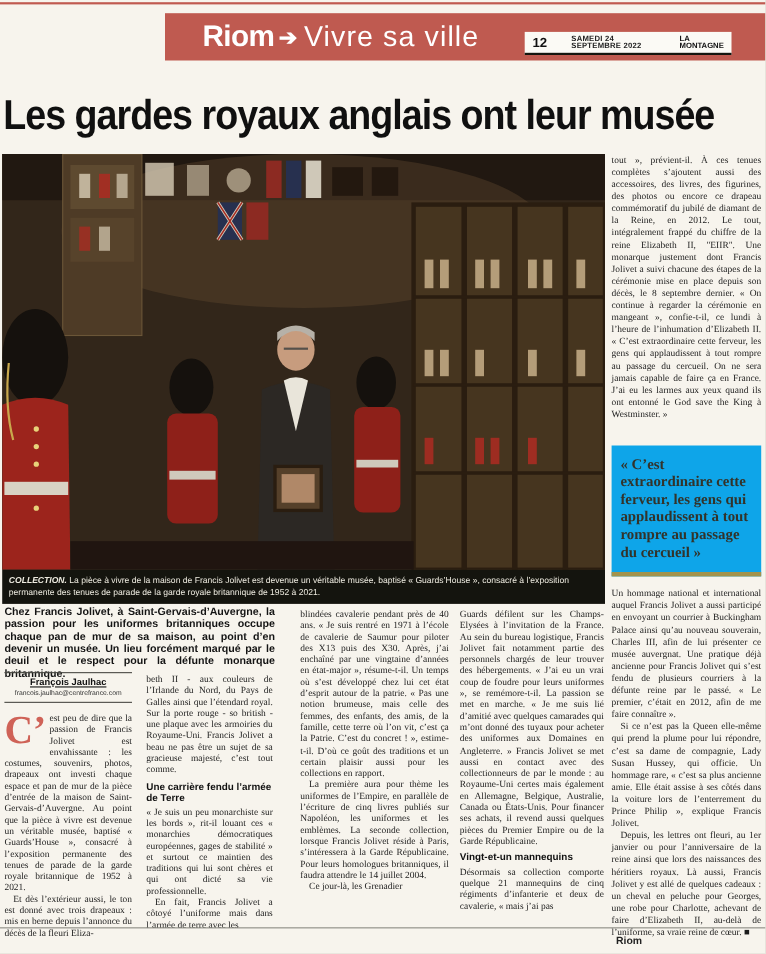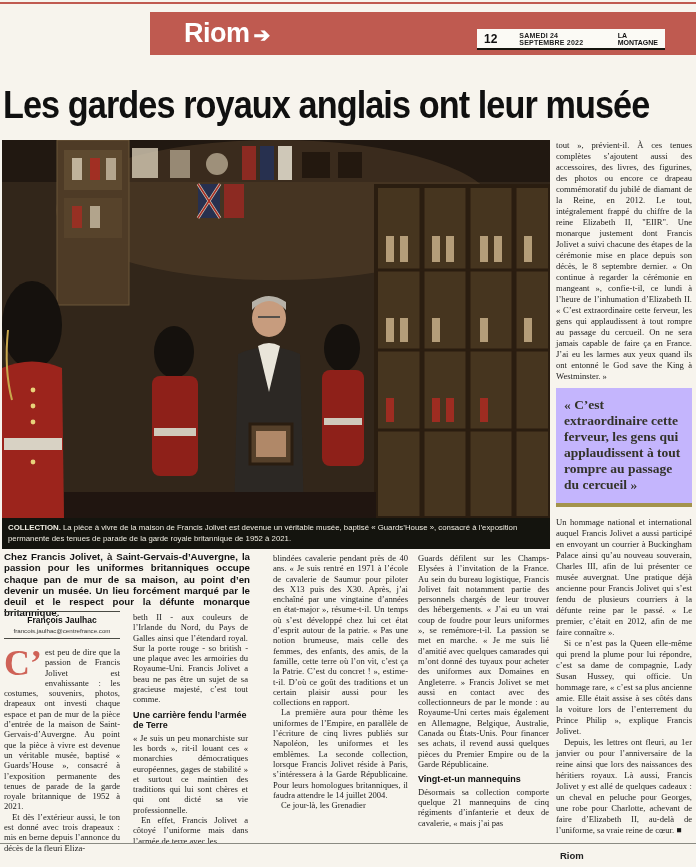--- a/index.html
+++ b/index.html
@@ -26,64 +26,65 @@
   .kicker .ksq{color:#b3372f;font-size:10px;margin-right:5px;}
   .headline{position:absolute;left:3px;top:84px;white-space:nowrap;
             font:800 38px "Liberation Sans",sans-serif;letter-spacing:-1px;color:#101010;
             transform:scaleX(.9);transform-origin:0 0;}
 
   
   .photo{position:absolute;left:2px;top:140px;width:548px;height:378px;background:#32261a;}
   .caption{position:absolute;left:2px;top:518px;width:548px;height:31px;background:#14140e;
            color:#efece1;font:400 7.8px/11px "Liberation Sans",sans-serif;
            padding:4px 6px;box-sizing:border-box;}
-  .caption b{font-weight:800;}
+  .caption b{font-weight:800;font-style:italic;}
 
   
   .lead{position:absolute;left:4px;top:551px;width:246px;
         font:700 9.7px/11.3px "Liberation Sans",sans-serif;color:#141414;text-align:justify;}
   .byline{position:absolute;left:4px;top:611px;width:116px;border-top:1px solid #4a4a44;
           border-bottom:1px solid #4a4a44;padding:3px 0 4px;text-align:center;}
-  .byline .author{font:700 8.5px "Liberation Sans",sans-serif;color:#111;}
+  .byline .author{font:700 8.5px "Liberation Sans",sans-serif;color:#111;text-decoration:underline;}
   .byline .email{font:400 6.2px "Liberation Sans",sans-serif;color:#333;margin-top:2px;}
 
   
   .col{position:absolute;font:400 8.6px/10.3px "Liberation Serif",serif;
        color:#1c1c1c;text-align:justify;}
   .col p{margin:0;}
   .col p.ind{text-indent:8px;}
   .subhead{font:700 9px/10.5px "Liberation Sans",sans-serif;color:#111;
            text-align:left;margin:5px 0 2px;}
   .dropcap{float:left;font:700 36px/29px "Liberation Serif",serif;color:#cf6257;
            margin:2px 3px 0 0;}
   #col1{left:4px;  top:647px;width:116px;height:195px;}
   #col2{left:133px;top:612px;width:115px;height:230px;}
   #col3{left:273px;top:553px;width:135px;height:290px;}
   #col4{left:418px;top:553px;width:131px;height:290px;}
   #col5{left:556px;top:140px;width:136px;height:705px;line-height:11px;}
 
-  .pullquote{background:#c4b5fd;border-bottom:4px solid #a3934c;padding:9px 8px 10px;
-             margin:6px 0 10px;font:700 13.5px/16px "Liberation Serif",serif;
+  .pullquote{background:#0ea5e9;border-bottom:4px solid #a3934c;padding:9px 8px 10px;
+             margin:23px 0 10px;font:700 13.5px/16px "Liberation Serif",serif;
              color:#33332a;text-align:left;}
 
   
   .footrule{position:absolute;left:0;top:843px;width:696px;border-top:1px solid #8a8a82;}
   .footer-label{position:absolute;left:560px;top:850px;
                 font:700 9.5px "Liberation Sans",sans-serif;color:#222;}
 </style>
 </head>
 <body>
 
 <div id="page">
 
   <div class="topline"></div>
 
   <div class="band">
     <span class="riom">Riom</span>
     <span class="arrow">➔</span>
+    <span class="subsec">Vivre sa ville</span>
     <div class="datebox">
       <span class="pnum">12</span>
       <span class="pdate">SAMEDI 24 SEPTEMBRE 2022</span>
       <span class="paper">LA MONTAGNE</span>
     </div>
   </div>
 
 
   <div class="headline">Les gardes royaux anglais ont leur musée</div>
 
@@ -188,21 +189,21 @@
 
   <div class="col" id="col1">
     <p><span class="dropcap">C’</span><span>est peu de dire que la passion de Francis Jolivet est envahissante : les costumes, souvenirs, photos, drapeaux ont investi chaque espace et pan de mur de la pièce d’entrée de la maison de Saint-Gervais-d’Auvergne. Au point que la pièce à vivre est devenue un véritable musée, baptisé « Guards’House », consacré à l’exposition permanente des tenues de parade de la garde royale britannique de 1952 à 2021.</span></p>
     <p class="ind">Et dès l’extérieur aussi, le ton est donné avec trois drapeaux : mis en berne depuis l’annonce du décès de la fleuri Eliza-</p>
   </div>
 
   <div class="col" id="col2">
     <p>beth II - aux couleurs de l’Irlande du Nord, du Pays de Galles ainsi que l’étendard royal. Sur la porte rouge - so british - une plaque avec les armoiries du Royaume-Uni. Francis Jolivet a beau ne pas être un sujet de sa gracieuse majesté, c’est tout comme.</p>
     <div class="subhead">Une carrière fendu l’armée de Terre</div>
     <p>« Je suis un peu monarchiste sur les bords », rit-il louant ces « monarchies démocratiques européennes, gages de stabilité » et surtout ce maintien des traditions qui lui sont chères et qui ont dicté sa vie professionnelle.</p>
-    <p class="ind">En effet, Francis Jolivet a côtoyé l’uniforme mais dans l’armée de terre avec les</p>
+    <p class="ind">En fait, Francis Jolivet a côtoyé l’uniforme mais dans l’armée de terre avec les</p>
   </div>
 
   <div class="col" id="col3">
     <p>blindées cavalerie pendant près de 40 ans. « Je suis rentré en 1971 à l’école de cavalerie de Saumur pour piloter des X13 puis des X30. Après, j’ai enchaîné par une vingtaine d’années en état-major », résume-t-il. Un temps où s’est développé chez lui cet état d’esprit autour de la patrie. « Pas une notion brumeuse, mais celle des femmes, des enfants, des amis, de la famille, cette terre où l’on vit, c’est ça la Patrie. C’est du concret ! », estime-t-il. D’où ce goût des traditions et un certain plaisir aussi pour les collections en rapport.</p>
     <p class="ind">La première aura pour thème les uniformes de l’Empire, en parallèle de l’écriture de cinq livres publiés sur Napoléon, les uniformes et les emblèmes. La seconde collection, lorsque Francis Jolivet réside à Paris, s’intéressera à la Garde Républicaine. Pour leurs homologues britanniques, il faudra attendre le 14 juillet 2004.</p>
     <p class="ind">Ce jour-là, les Grenadier</p>
   </div>
 
   <div class="col" id="col4">
     <p>Guards défilent sur les Champs-Elysées à l’invitation de la France. Au sein du bureau logistique, Francis Jolivet fait notamment partie des personnels chargés de leur trouver des hébergements. « J’ai eu un vrai coup de foudre pour leurs uniformes », se remémore-t-il. La passion se met en marche. « Je me suis lié d’amitié avec quelques camarades qui m’ont donné des tuyaux pour acheter des uniformes aux Domaines en Angleterre. » Francis Jolivet se met aussi en contact avec des collectionneurs de par le monde : au Royaume-Uni certes mais également en Allemagne, Belgique, Australie, Canada ou États-Unis. Pour financer ses achats, il revend aussi quelques pièces du Premier Empire ou de la Garde Républicaine.</p>

